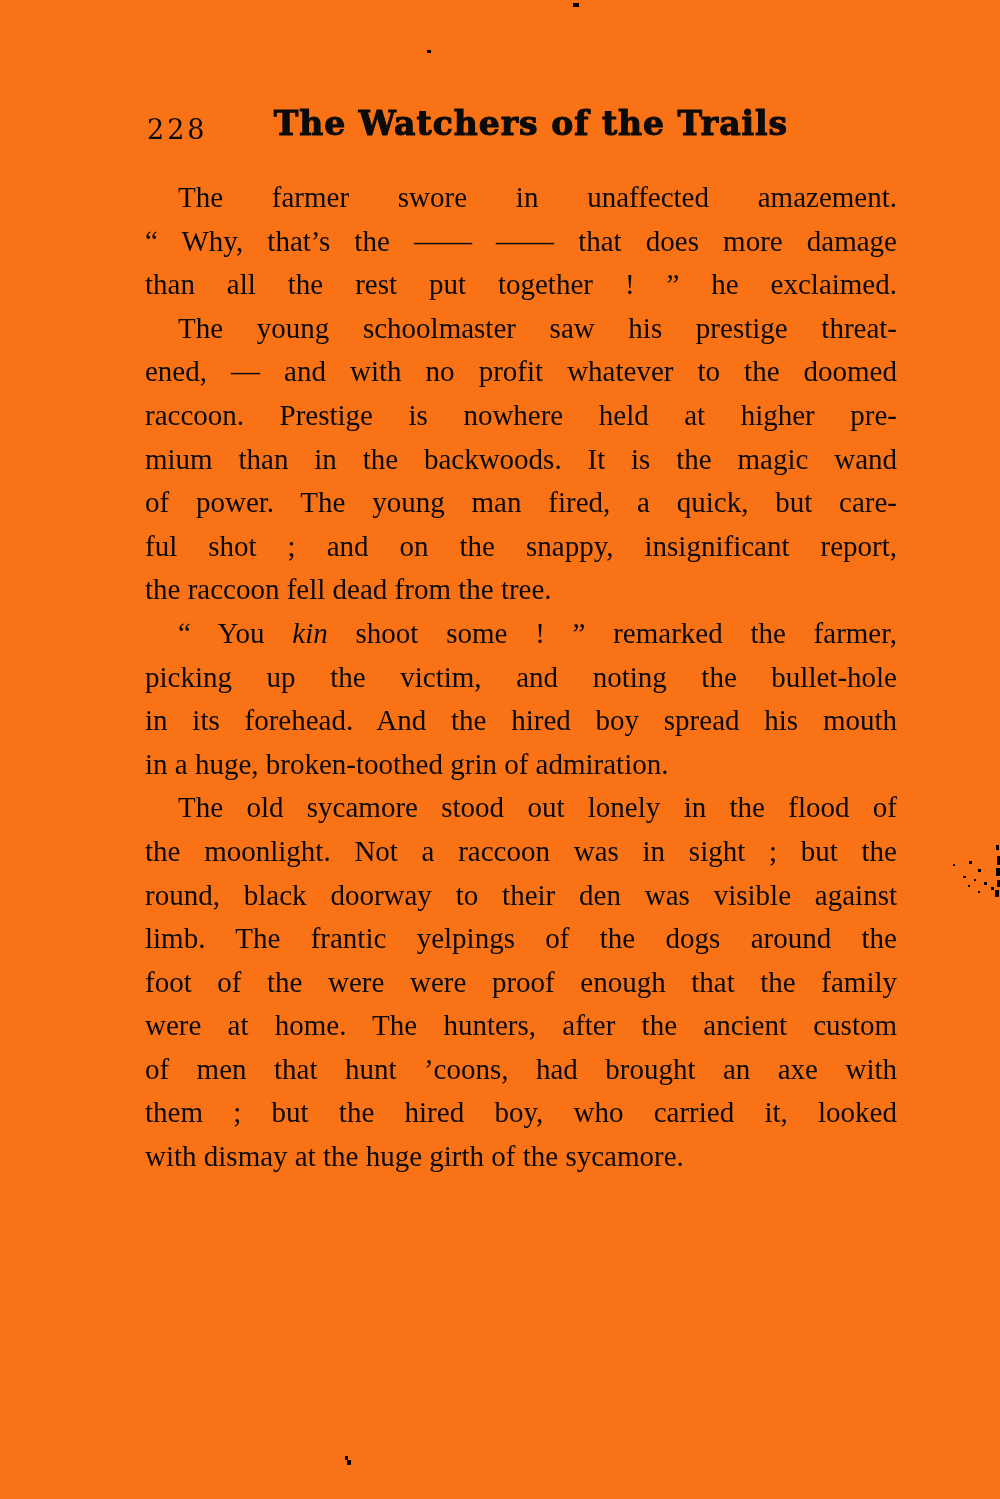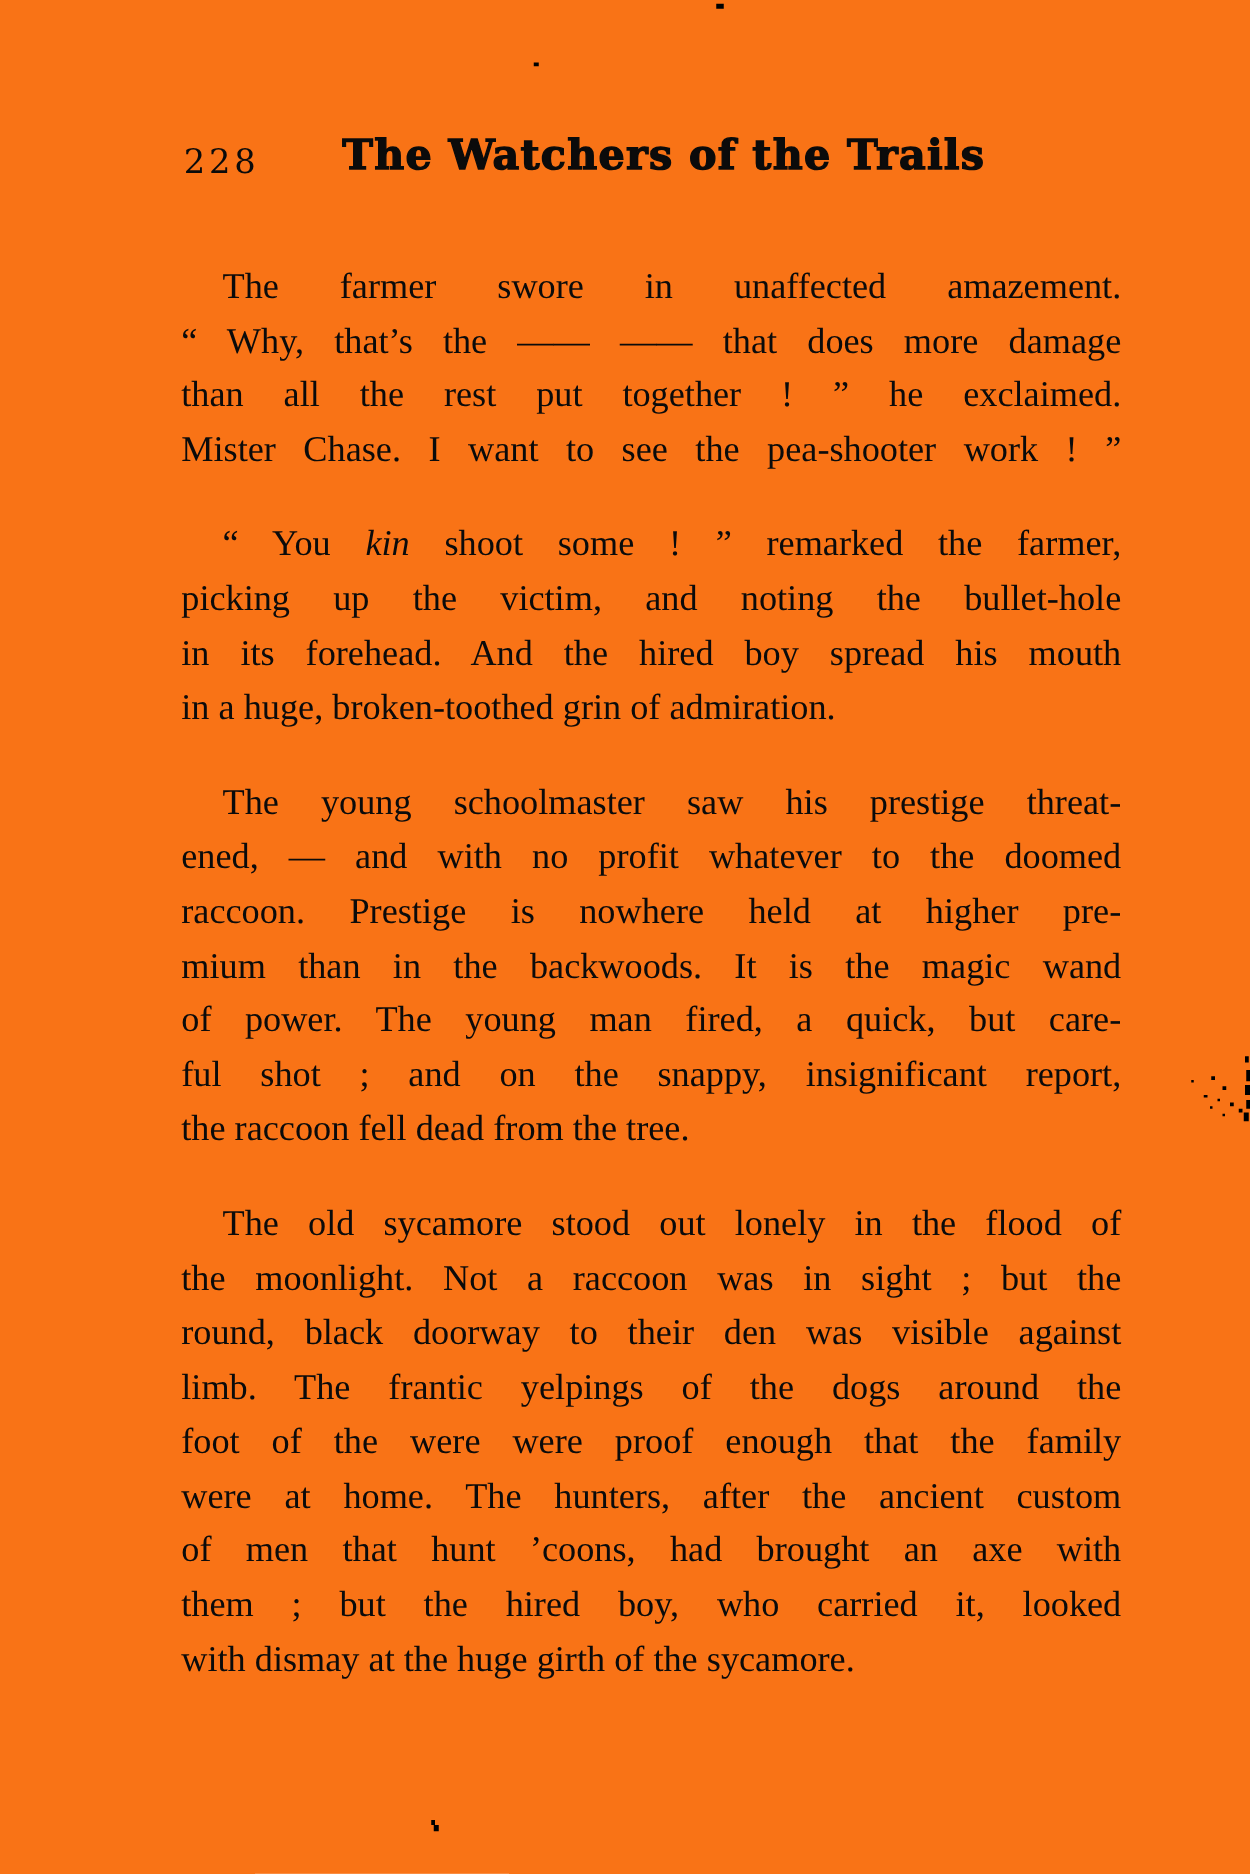--- a/index.html
+++ b/index.html
@@ -40,56 +40,55 @@
     font-size: 29px;
     line-height: 43.6px;
   }
   .para { margin: 0; }
   .line {
     text-align: justify;
     text-align-last: justify;
     height: 43.6px;
     white-space: nowrap;
   }
-  .line.indent { text-indent: 33px; margin-top: 32px; }
+  .line.indent { text-indent: 33px; }
   .line.natural { text-align-last: left; white-space: normal; }
   .artifact {
     position: absolute;
     background: #000;
   }
 </style>
 </head>
 <body>
 
 <div class="page">
   <div class="header">
     <div class="pagenum">228</div>
     <div class="title">The Watchers of the Trails</div>
   </div>
   <div class="text-block">
       <div class="para">
         <div class="line indent">The farmer swore in unaffected amazement.</div>
         <div class="line">“ Why, that’s the —— —— that does more damage</div>
         <div class="line">than all the rest put together ! ”  he exclaimed.</div>
-        <div class="line">Mister Chase.  I want to see the pea-shooter work ! ”</div>
-      </div>
-      <div class="para">
-        <div class="line indent">“ You <i>kin</i> shoot some ! ”  remarked the farmer,</div>
-        <div class="line">picking up the victim, and noting the bullet-hole</div>
-        <div class="line">in its forehead.  And the hired boy spread his mouth</div>
-        <div class="line natural">in a huge, broken-toothed grin of admiration.</div>
       </div>
       <div class="para">
         <div class="line indent">The young schoolmaster saw his prestige threat-</div>
         <div class="line">ened, — and with no profit whatever to the doomed</div>
         <div class="line">raccoon.  Prestige is nowhere held at higher pre-</div>
         <div class="line">mium than in the backwoods.  It is the magic wand</div>
         <div class="line">of power.  The young man fired, a quick, but care-</div>
         <div class="line">ful shot ;  and on the snappy, insignificant report,</div>
         <div class="line natural">the raccoon fell dead from the tree.</div>
+      </div>
+      <div class="para">
+        <div class="line indent">“ You <i>kin</i> shoot some ! ”  remarked the farmer,</div>
+        <div class="line">picking up the victim, and noting the bullet-hole</div>
+        <div class="line">in its forehead.  And the hired boy spread his mouth</div>
+        <div class="line natural">in a huge, broken-toothed grin of admiration.</div>
       </div>
       <div class="para">
         <div class="line indent">The old sycamore stood out lonely in the flood of</div>
         <div class="line">the moonlight.  Not a raccoon was in sight ;  but the</div>
         <div class="line">round, black doorway to their den was visible against</div>
         <div class="line">limb.  The frantic yelpings of the dogs around the</div>
         <div class="line">foot of the were were proof enough that the family</div>
         <div class="line">were at home.  The hunters, after the ancient custom</div>
         <div class="line">of men that hunt ’coons, had brought an axe with</div>
         <div class="line">them ;  but the hired boy, who carried it, looked</div>

